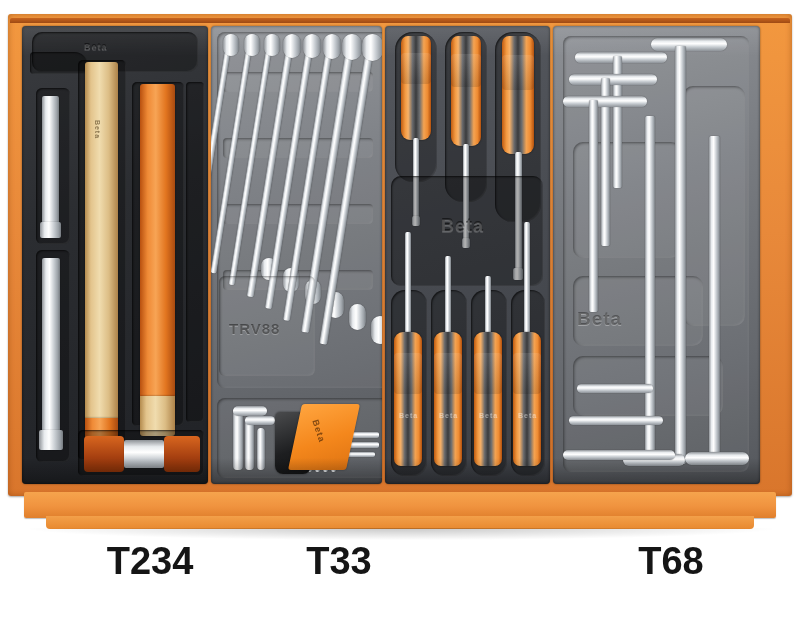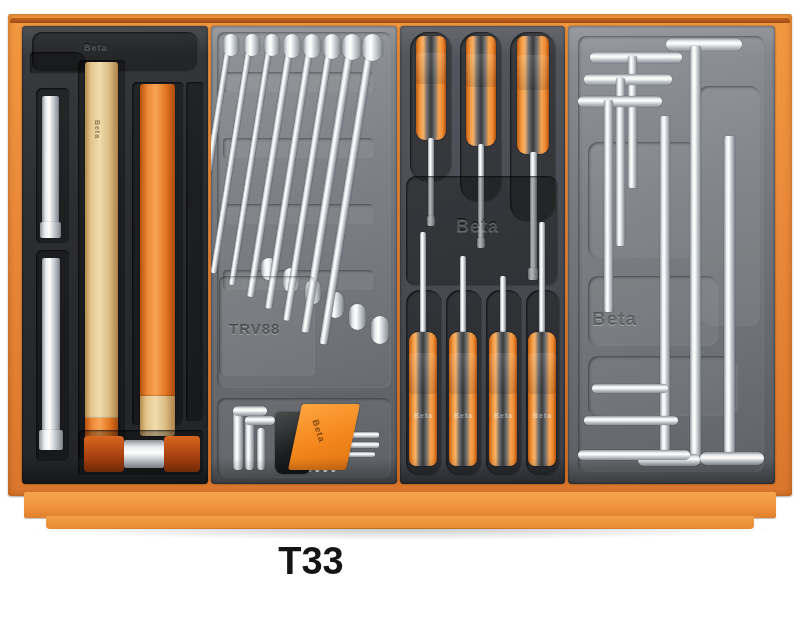--- a/index.html
+++ b/index.html
@@ -31,21 +31,21 @@
   
   .trays{position:absolute;left:22px;top:26px;width:756px;height:458px;display:flex;gap:3px;}
   .tray{position:relative;border-radius:4px;overflow:hidden;
         box-shadow:inset 0 0 3px rgba(0,0,0,.6), 0 0 2px rgba(0,0,0,.5);}
 
   .tray-dark{background:linear-gradient(160deg,#3a3c40 0%,#2b2d31 40%,#202226 100%);}
   .tray-grey{background:linear-gradient(165deg,#8d9095 0%,#787b80 35%,#64676c 75%,#55585d 100%);}
   .tray-slate{background:linear-gradient(165deg,#55585e 0%,#4a4d53 40%,#3c3f45 100%);}
 
   .t234{width:186px;}
-  .t33 {width:186px;text-align:center;}
+  .t33 {width:171px;text-align:center;}
   .t208{width:165px;}
   .t68 {width:207px;}
 
   
   .recess{position:absolute;border-radius:6px;
           background:rgba(0,0,0,.30);
           box-shadow:inset 1px 1px 2px rgba(0,0,0,.65), inset -1px -1px 1px rgba(255,255,255,.07);}
   .recess-l{position:absolute;border-radius:6px;background:rgba(255,255,255,.05);
           box-shadow:inset 1px 1px 3px rgba(0,0,0,.45), inset -1px -1px 2px rgba(255,255,255,.12);}
 
@@ -83,21 +83,21 @@
      background:linear-gradient(180deg,rgba(0,0,0,0),rgba(0,0,0,.35));pointer-events:none;}
   .top-gloss{position:absolute;left:0;right:0;top:0;height:30px;
      background:linear-gradient(180deg,rgba(255,255,255,.10),rgba(255,255,255,0));pointer-events:none;}
 
   
   .labels{position:absolute;left:0;top:540px;width:800px;height:60px;}
   .label{position:absolute;top:0;font-family:"Liberation Sans",sans-serif;
          font-weight:bold;font-size:38px;color:#151515;letter-spacing:0px;
          text-align:center;}
   .lb1{left:60px;width:180px;}
-  .lb2{left:228px;width:166px;}
+  .lb2{left:256px;width:166px;}
   .lb3{left:406px;width:170px;}
   .lb4{left:576px;width:190px;}
 </style>
 </head>
 <body>
 
 <div class="stage">
 
   <div class="drawer">
     <div class="drawer-inner-shadow"></div>
@@ -306,16 +306,18 @@
       <div class="bottom-fade"></div>
     </div>
 
   </div>
 
   <div class="front-face"></div>
   <div class="front-lip"></div>
   <div class="front-shadow"></div>
 
   <div class="labels">
+    <div class="label lb1">T234</div>
     <div class="label lb2">T33</div>
+    <div class="label lb4">T68</div>
   </div>
 
 </div>
 
 </body></html>

